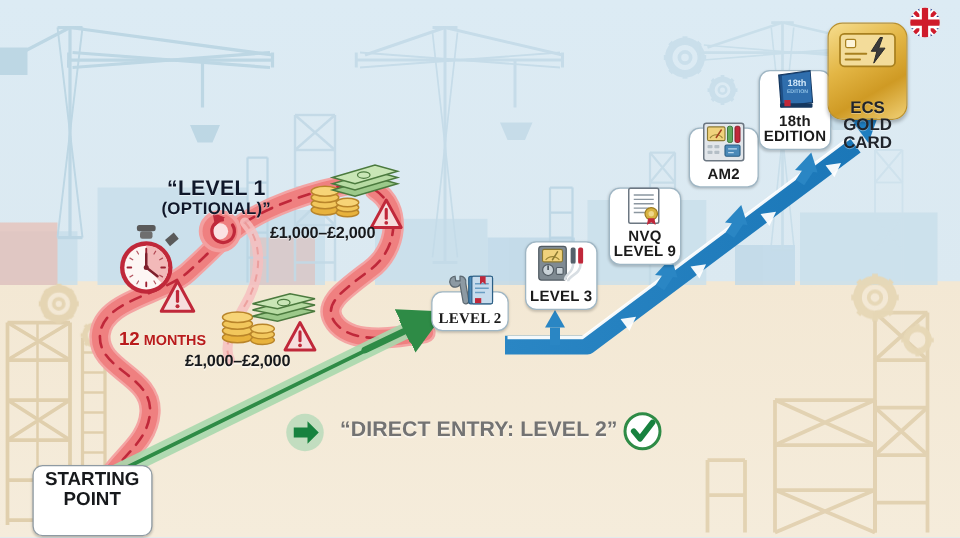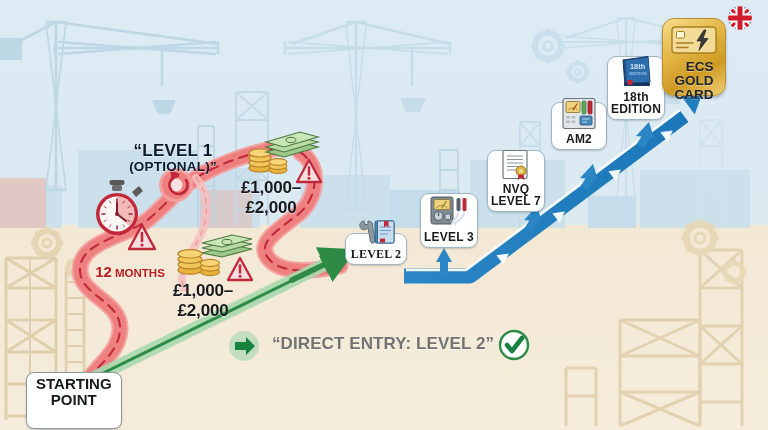--- a/index.html
+++ b/index.html
@@ -48,43 +48,43 @@
     border: 1.6px solid #b8902f;
     background: linear-gradient(150deg,#f6dd8e 0%, #e3b645 38%, #cf9a24 68%, #f0d075 100%);
     box-shadow: 0 2px 3px rgba(0,0,0,.25);
     display: flex; flex-direction: column;
     align-items: center; justify-content: flex-start;
     padding: 5px 6px 5px;
   }
   .goldcard .cap {
     font-weight: 900; color: #20242b;
     font-size: 13.5px; line-height: 1.02;
-    text-align: right; white-space: pre-line;
-    margin-top: 1px;
+    text-align: center; white-space: pre-line;
+    margin-top: 19px;
     text-shadow: 0 1px 0 rgba(255,255,255,.35);
   }
 
   
   .txt { position: absolute; white-space: pre-line; }
 
   #level1-title {
     left: 78px; top: 124px; width: 190px;
     text-align: center;
     color: #0f172a;
     font-weight: 900;
     font-size: 17px;
     line-height: 1.05;
     letter-spacing: .2px;
     text-shadow: 0 1px 0 rgba(255,255,255,.5);
   }
   #level1-title .sub { font-size: 13.5px; display: block; }
 
   .cost {
-    color: #17191c; font-weight: 900; font-size: 17px;
-    text-align: center; letter-spacing: -.2px;
+    color: #17191c; font-weight: 900; font-size: 13px;
+    letter-spacing: -.2px;
     text-shadow: 0 1px 0 rgba(255,255,255,.55);
   }
   #cost-a { left: 216px; top: 178px; width: 110px; }
   #cost-b { left: 148px; top: 281px; width: 110px; }
 
   #months {
     left: 80px; top: 249px; width: 100px;
     text-align: center; color: #b91c1c; font-weight: 700;
     font-size: 12.5px;
     text-shadow: 0 1px 0 rgba(255,255,255,.55);
@@ -532,21 +532,21 @@
           <path d="M8 7 L24 7 M8 10.5 L24 10.5 M8 14 L24 14 M8 17.5 L20 17.5 M8 21 L17 21"></path>
         </g>
         <g>
           <circle cx="22" cy="22" r="5" fill="#d8b341" stroke="#9d7b20" stroke-width="1"></circle>
           <circle cx="22" cy="22" r="2.2" fill="#f0d88a"></circle>
           <path d="M19.5 25.5 L18.5 31 L22 28.8 L25.5 31 L24.5 25.5 Z" fill="#c0283a"></path>
         </g>
       </svg>
     </span>
     <span class="cap">NVQ
-LEVEL 7</span>
+LEVEL 9</span>
   </div>
 
   <div class="card" style="left:551px; top:102px; width:56px; height:48px;">
     <span class="glyph">
       <svg width="36" height="34" viewBox="0 0 36 34">
         <rect x="2" y="1.5" width="32" height="30" rx="2" fill="#e2e6ea" stroke="#6c7782" stroke-width="1.2"></rect>
         <rect x="5" y="4.5" width="14" height="11" rx="1.2" fill="#f0d27c" stroke="#8c7a33" stroke-width=".9"></rect>
         <path d="M7 13.5 A6 6 0 0 1 17 13.5" fill="none" stroke="#9b8535" stroke-width=".9"></path>
         <path d="M12 13 L16 7" stroke="#a2421f" stroke-width="1.2" stroke-linecap="round"></path>
         <rect x="21" y="4" width="4" height="13" rx="1.4" fill="#5fa85f" stroke="#3d7a3d" stroke-width=".8"></rect>

